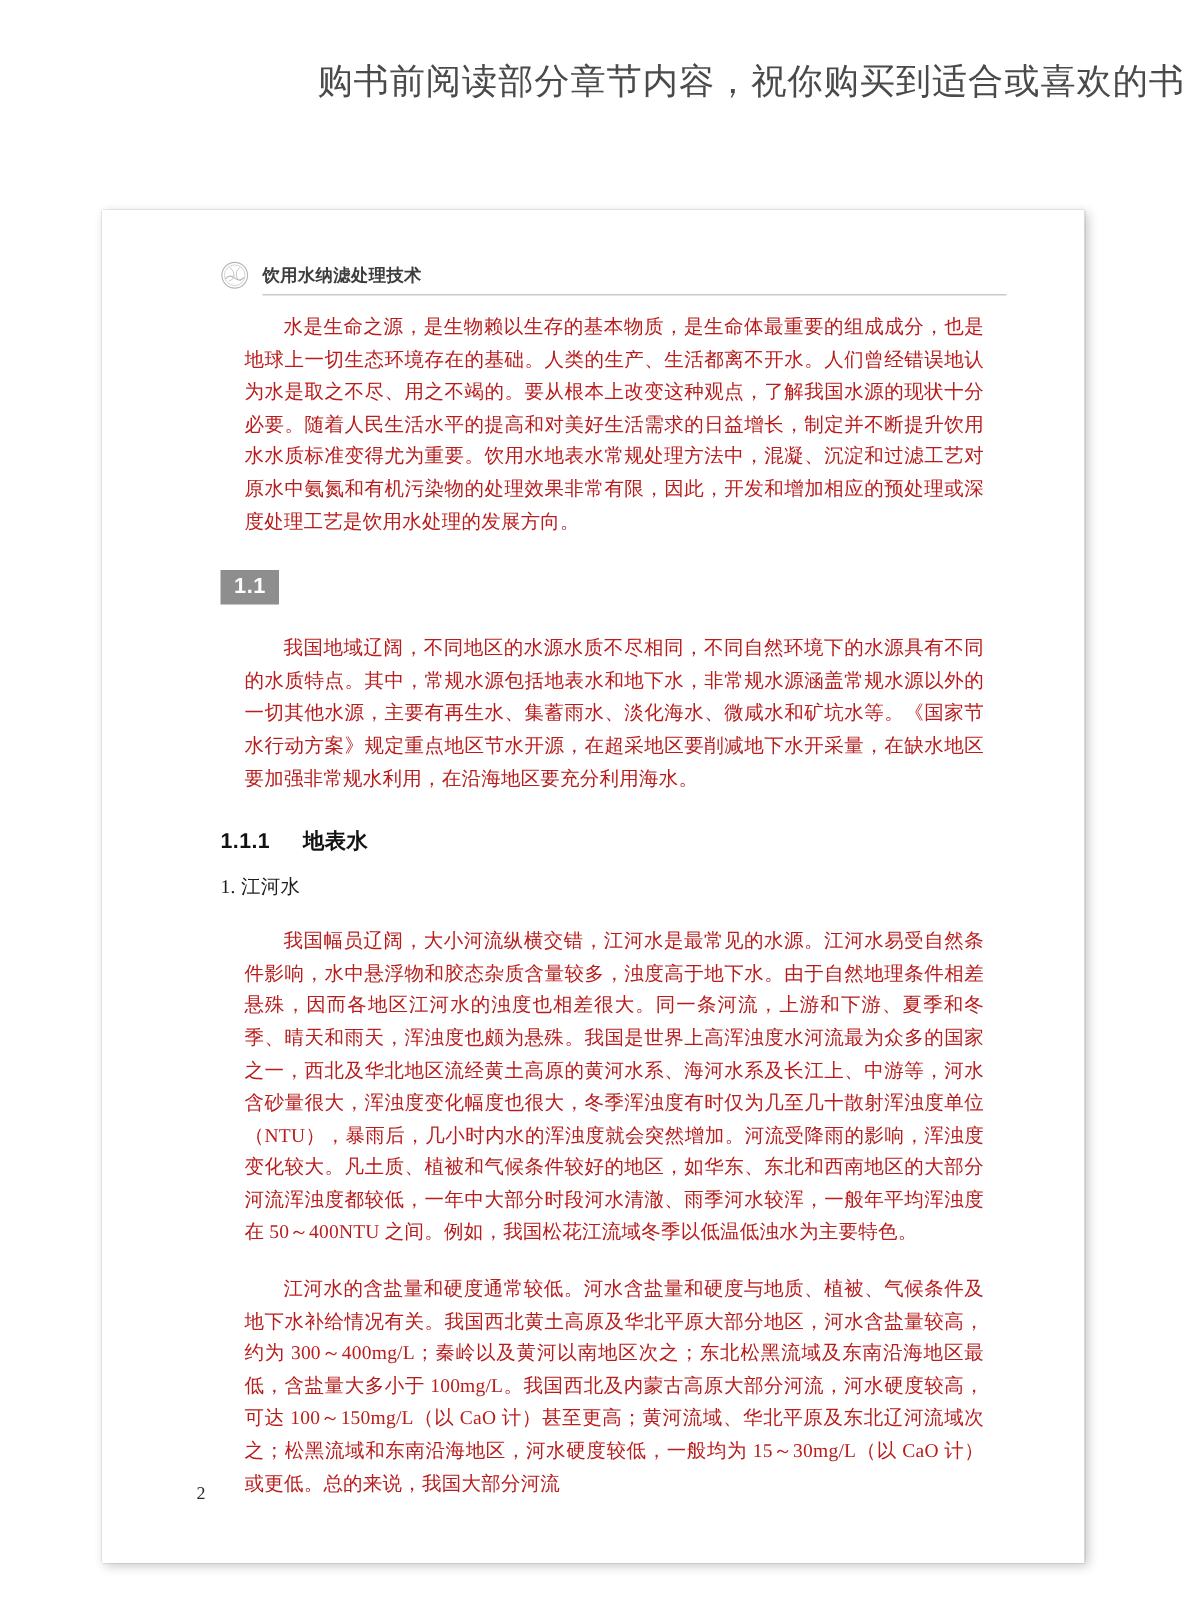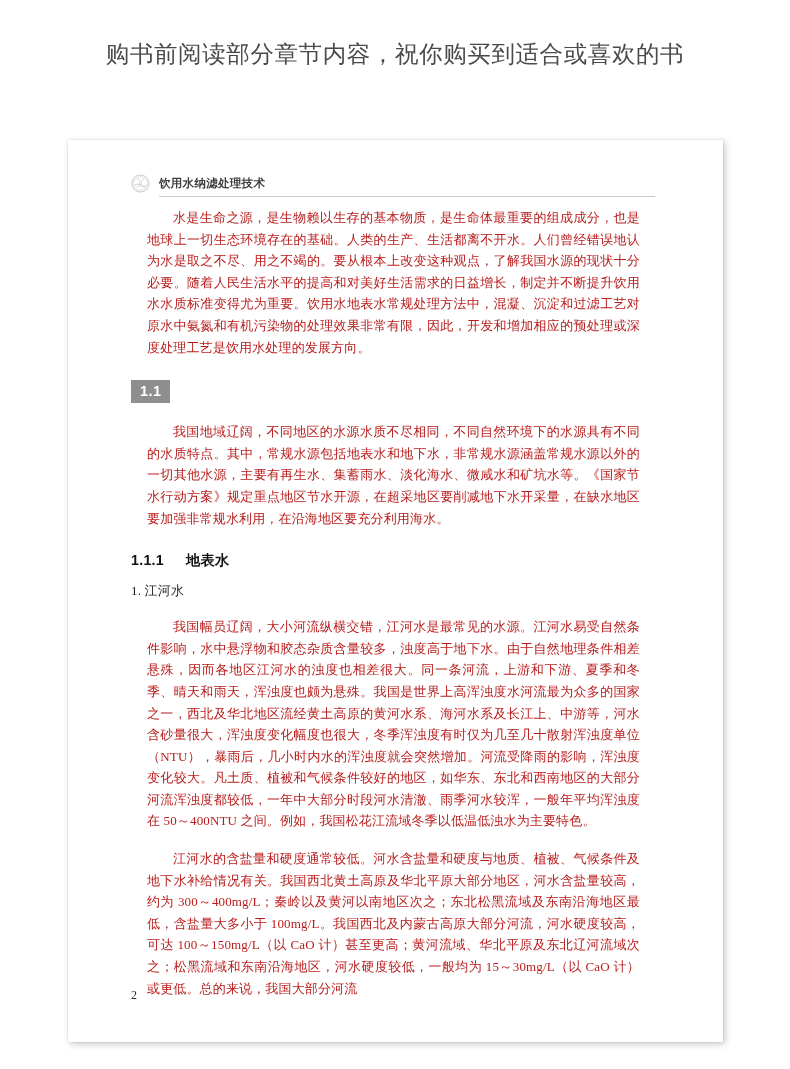--- a/index.html
+++ b/index.html
@@ -17,21 +17,21 @@
 
   
   .banner {
     position: absolute;
     top: 0;
     left: 0;
     width: 790px;
     height: 108px;
     display: flex;
     align-items: center;
-    justify-content: center;
+    justify-content: flex-end;
     background: #ffffff;
   }
   .banner-text {
     font-family: "Liberation Sans", "DejaVu Sans", sans-serif;
     font-size: 23.5px;
     letter-spacing: 0.6px;
     color: #4a4a4a;
     white-space: nowrap;
   }
 
@@ -41,21 +41,21 @@
     left: 68px;
     top: 140px;
     width: 655px;
     height: 902px;
     background: #ffffff;
     box-shadow: 2px 2px 7px rgba(0,0,0,0.22), 0 0 1px rgba(0,0,0,0.25);
   }
 
   .page-inner {
     position: absolute;
-    left: 63px;
+    left: 79px;
     top: 28px;
     width: 525px;
   }
 
   
   .running-header {
     display: flex;
     align-items: center;
     height: 30px;
     margin-bottom: 2px;

